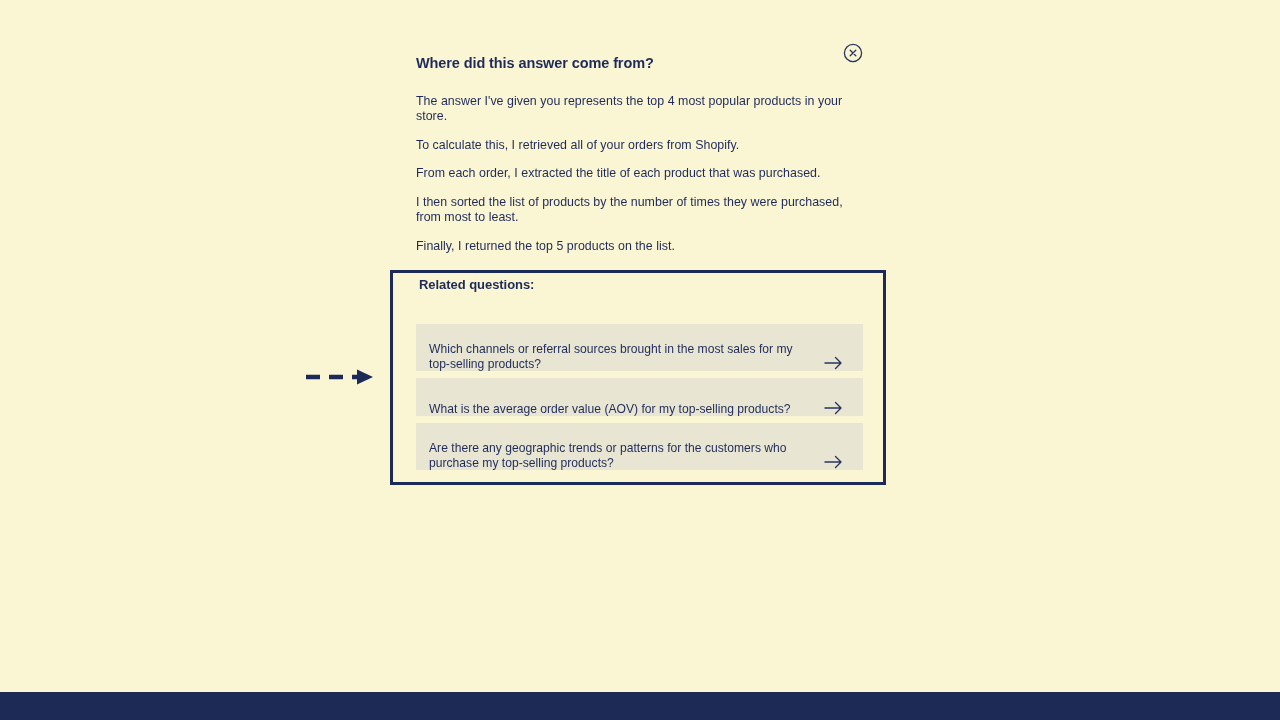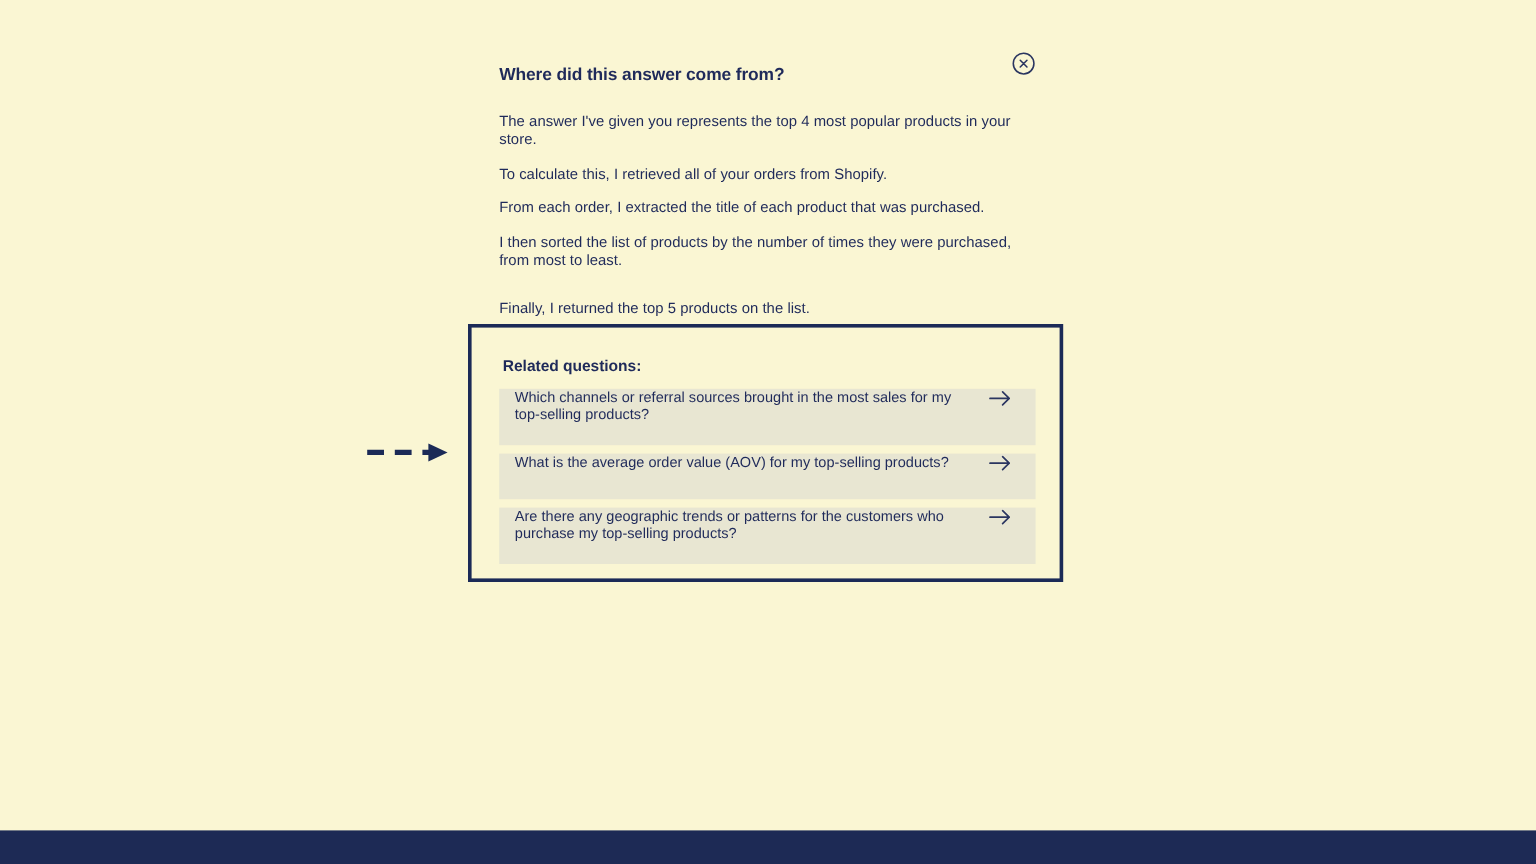--- a/index.html
+++ b/index.html
@@ -58,54 +58,54 @@
     line-height: 15.4px;
     color: #1F2A5A;
     margin: 0;
     letter-spacing: 0.03px;
   }
   #p0 { margin-top: 20px; }
   #p1 { margin-top: 13px; }
   #p2 { margin-top: 13px; }
   #p3 { margin-top: 13px; }
   #p4 { margin-top: 13px; }
-  #p5 { margin-top: 25px; }
+  #p5 { margin-top: 14px; }
 
   
   #related-panel {
     position: absolute;
     left: 390px;
     top: 270px;
     width: 496px;
     height: 215px;
     border: 3px solid #1B2A57;
     background: #FAF6D3;
     padding: 0;
   }
 
   #related-heading {
     position: absolute;
     left: 26px;
-    top: 24px;
+    top: 4px;
     font-size: 13px;
     font-weight: bold;
     color: #1F2A5A;
     letter-spacing: -0.05px;
   }
 
   #related-list {
     position: absolute;
     left: 23px;
     top: 51px;
     width: 447px;
   }
 
   .related-item {
     display: flex;
-    align-items: flex-start;
+    align-items: flex-end;
     background: #E8E6D2;
     width: 447px;
     padding: 0 18px 0 13px;
     margin-bottom: 7px;
     cursor: pointer;
     border: none;
     text-align: left;
     font-family: inherit;
   }
   .related-item.two-line { height: 47px; }

